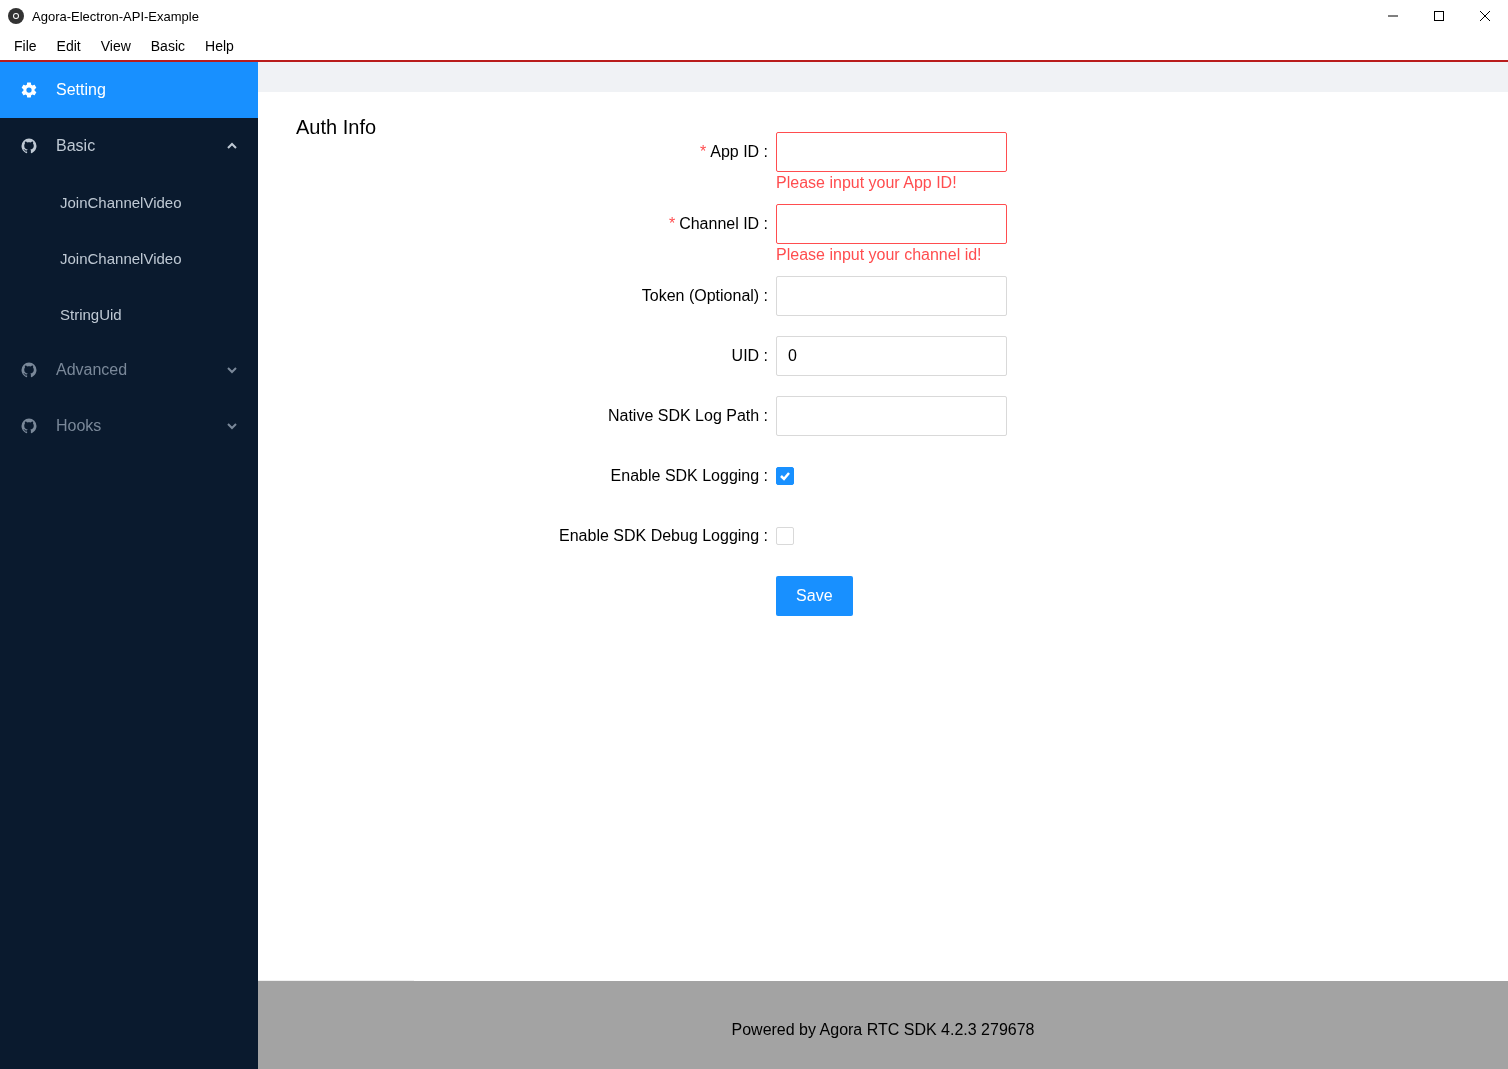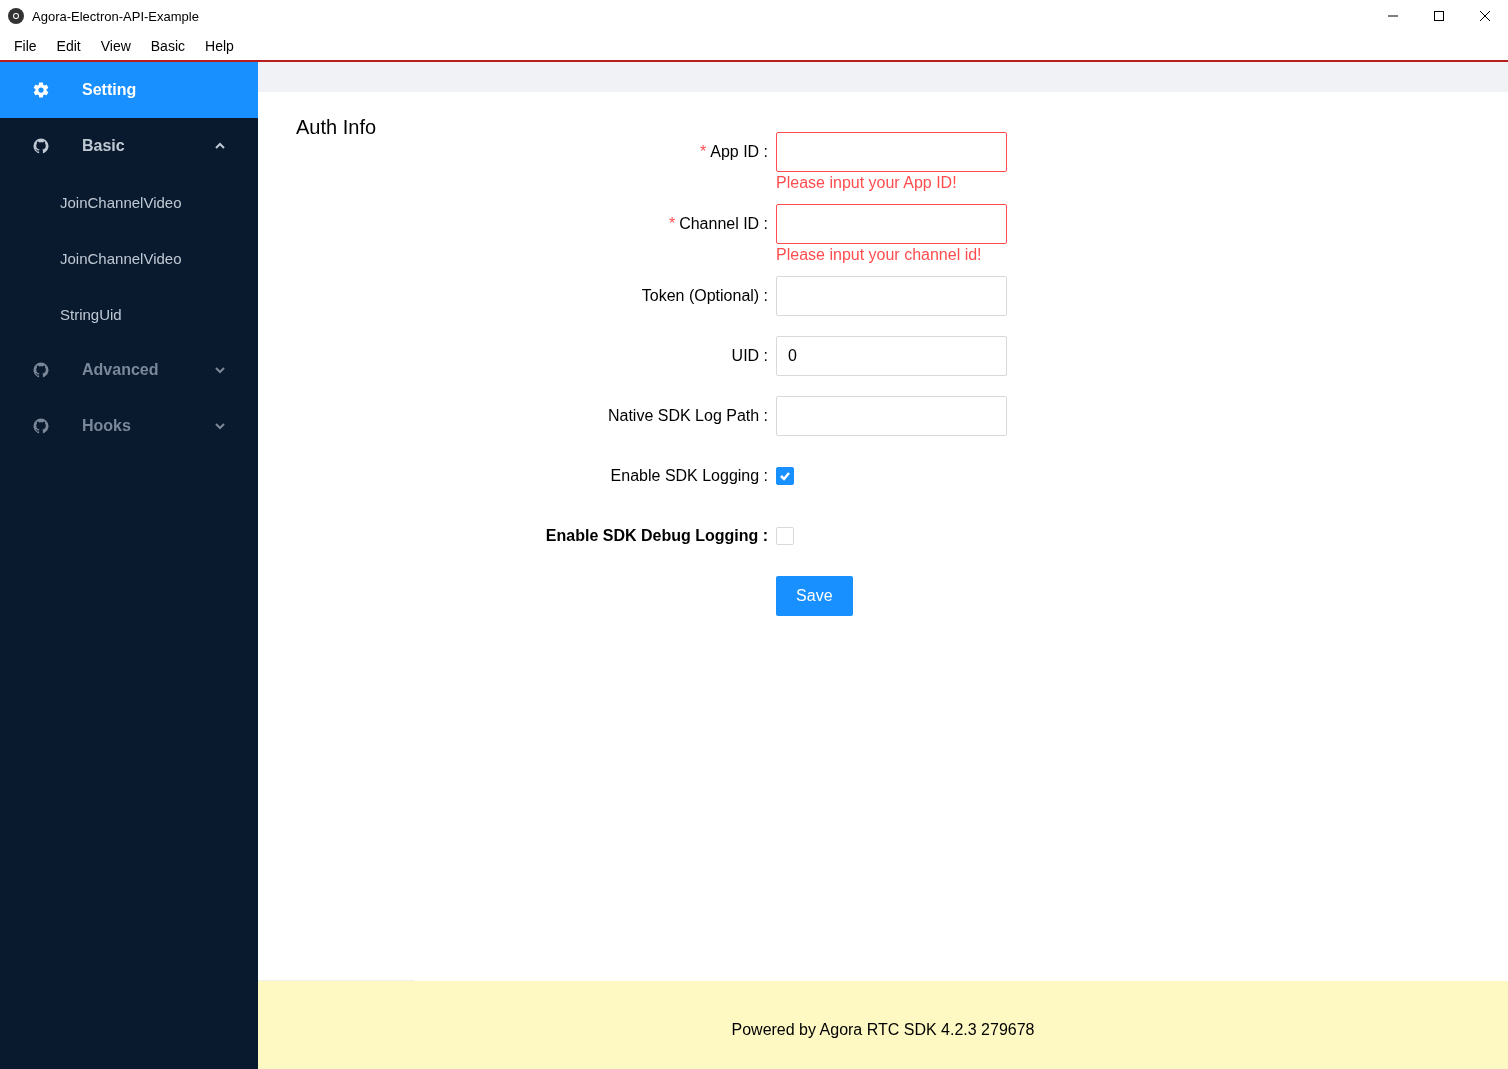--- a/index.html
+++ b/index.html
@@ -13,21 +13,21 @@
 .titlebar-controls { margin-left: auto; display: flex; }
 .tb-btn { width: 46px; height: 32px; display: flex; align-items: center; justify-content: center; }
 .tb-btn svg { width: 10px; height: 10px; stroke: #000; stroke-width: 1; fill: none; }
 
 .menubar { height: 30px; display: flex; align-items: center; padding: 0 4px; border-bottom: 2px solid #b91c1c; }
 .menubar-item { padding: 4px 10px; font-size: 14px; }
 
 .app-body { display: flex; height: calc(100vh - 62px); }
 
 .sidebar { width: 258px; background: #0a1a2e; color: #fff; flex-shrink: 0; }
-.sidebar-item { display: flex; align-items: center; padding: 0 32px; height: 56px; gap: 32px; font-size: 16px; color: #bfc9d4; position: relative; font-weight: bold; }
+.sidebar-item { display: flex; align-items: center; padding: 0 20px; height: 56px; gap: 18px; font-size: 16px; color: #bfc9d4; position: relative; }
 .sidebar-item.active { background: #1890ff; color: #fff; }
 .sidebar-item .chevron { margin-left: auto; }
 .sidebar-subitem { display: flex; align-items: center; padding-left: 60px; height: 56px; font-size: 15px; color: #bfc9d4; }
 
 .icon-gear, .icon-github, .icon-chevron { display: inline-flex; }
 .icon-gear svg, .icon-github svg { width: 18px; height: 18px; fill: currentColor; }
 .icon-chevron svg { width: 12px; height: 12px; stroke: currentColor; stroke-width: 2; fill: none; }
 
 .main { flex: 1; background: #f0f2f5; display: flex; flex-direction: column; overflow: auto; }
 .content-card { background: #fff; margin: 30px 0 0 0; flex: 1; display: flex; flex-direction: row; }
@@ -39,21 +39,21 @@
 .form-control-wrap { flex: 1; max-width: 650px; }
 .form-input { width: 100%; height: 40px; border: 1px solid #d9d9d9; border-radius: 2px; padding: 0 11px; font-size: 16px; outline: none; }
 .form-input.error { border-color: #ff4d4f; background: #fff; }
 .error-text { color: #ff4d4f; font-size: 16px; margin-top: 2px; }
 .checkbox { width: 18px; height: 18px; border: 1px solid #d9d9d9; border-radius: 2px; display: inline-flex; align-items: center; justify-content: center; }
 .checkbox.checked { background: #1890ff; border-color: #1890ff; }
 .checkbox.checked svg { width: 12px; height: 12px; stroke: #fff; stroke-width: 2.5; fill: none; }
 .btn-primary { background: #1890ff; color: #fff; border: none; border-radius: 2px; padding: 10px 20px; font-size: 16px; }
 .button-row .form-control-wrap { display: flex; }
 
-.footer { text-align: center; padding: 40px 0 30px; font-size: 16px; color: #000; background: #fef9c3; }
+.footer { text-align: center; padding: 40px 0 30px; font-size: 16px; color: #000; background: #a3a3a3; }
 </style>
 </head>
 <body>
 
 <div class="titlebar">
   <div class="titlebar-left">
     <span class="app-icon">
       <svg viewBox="0 0 24 24">
           <circle cx="12" cy="12" r="10" fill="#333"></circle>
           <path d="M12 6a6 6 0 100 12 6 6 0 000-12zm0 2a4 4 0 110 8 4 4 0 010-8z" fill="#fff"></path>
@@ -199,21 +199,21 @@
           <div class="form-label"><span>Enable SDK Logging</span>&nbsp;:</div>
           <div class="form-control-wrap" style="display:flex;align-items:center;height:40px;">
             <span class="checkbox checked">
               <svg viewBox="0 0 12 12">
                   <polyline points="2,6 5,9 10,3"></polyline>
                 </svg>
             </span>
           </div>
         </div>
 
-        <div class="form-row" style="margin-top:14px;font-weight:bold;">
+        <div class="form-row" style="margin-top:14px;">
           <div class="form-label"><span>Enable SDK Debug Logging</span>&nbsp;:</div>
           <div class="form-control-wrap" style="display:flex;align-items:center;height:40px;">
             <span class="checkbox"></span>
           </div>
         </div>
 
         <div class="form-row button-row" style="margin-top:20px;">
           <div class="form-label"></div>
           <div class="form-control-wrap">
             <button class="btn-primary">Save</button>

